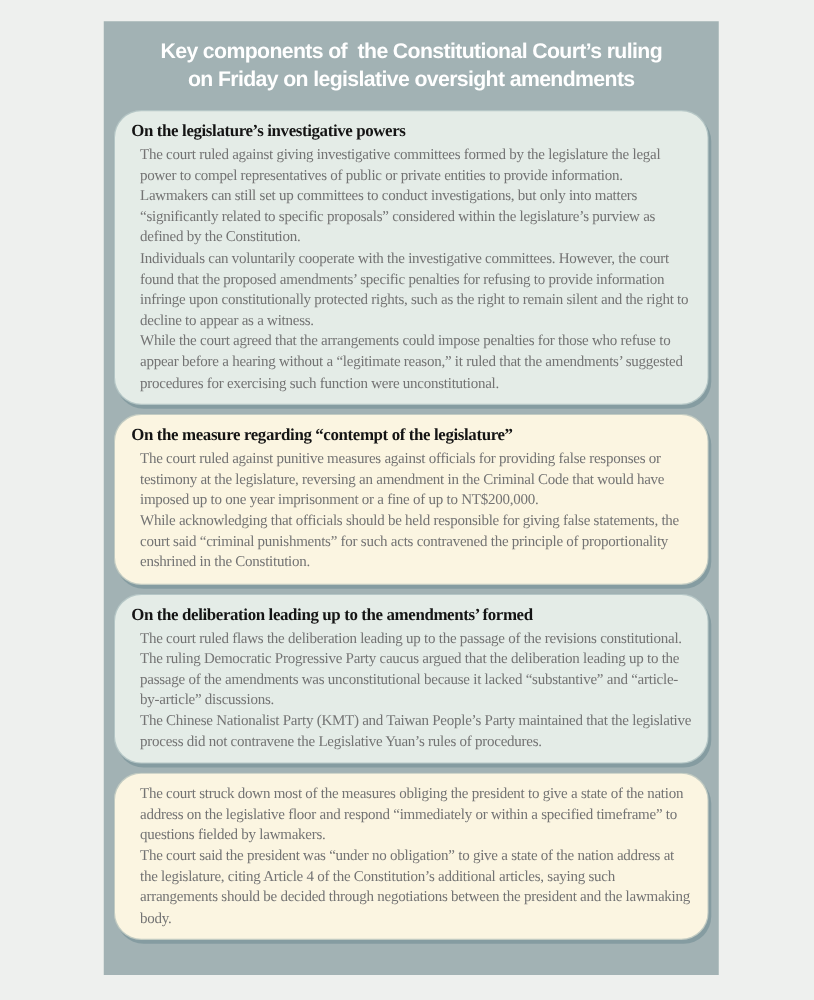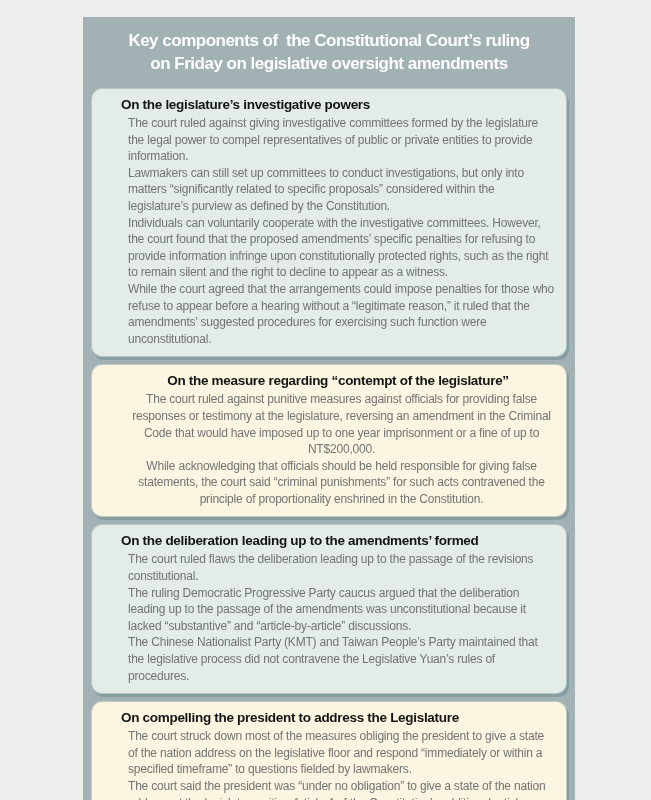--- a/index.html
+++ b/index.html
@@ -28,25 +28,26 @@
     color: #ffffff;
     font-weight: bold;
     font-size: 17px;
     line-height: 23px;
     letter-spacing: -0.5px;
     text-align: center;
     white-space: pre-wrap;
     padding: 12px 2px 13px 2px;
   }
   .section {
-    border-radius: 11px;
+    border-radius: 22px;
     border: 1px solid rgba(125, 152, 158, 0.45);
     box-shadow: 2px 3px 0 rgba(109, 139, 146, 0.55);
-    padding: 7px 11px 9px 29px;
+    padding: 7px 11px 9px 13px;
     margin-bottom: 7px;
+    font-family: Liberation Serif, serif;
   }
   .section:last-child { margin-bottom: 0; }
   .section.mint  { background: #e4ece7; }
   .section.cream { background: #fbf5e1; }
   .section-heading {
     margin: 0 0 2px 0;
     font-size: 13.5px;
     font-weight: bold;
     letter-spacing: -0.3px;
     line-height: 17px;
@@ -68,30 +69,29 @@
   <div class="card-title" style="color: rgb(255, 255, 255);">Key components of  the Constitutional Court’s ruling
 on Friday on legislative oversight amendments</div>
   <div id="sections">
       <div class="section mint" style="background: rgb(228, 236, 231);">
         <h3 class="section-heading">On the legislature’s investigative powers</h3>
         <p class="section-paragraph">The court ruled against giving investigative committees formed by the legislature the legal power to compel representatives of public or private entities to provide information.</p>
         <p class="section-paragraph">Lawmakers can still set up committees to conduct investigations, but only into matters “significantly related to specific proposals” considered within the legislature’s purview as defined by the Constitution.</p>
         <p class="section-paragraph">Individuals can voluntarily cooperate with the investigative committees. However, the court found that the proposed amendments’ specific penalties for refusing to provide information infringe upon constitutionally protected rights, such as the right to remain silent and the right to decline to appear as a witness.</p>
         <p class="section-paragraph">While the court agreed that the arrangements could impose penalties for those who refuse to appear before a hearing without a “legitimate reason,” it ruled that the amendments’ suggested procedures for exercising such function were unconstitutional.</p>
       </div>
-      <div class="section cream" style="background: rgb(251, 245, 225); text-align: center;">
+      <div class="section cream" style="background: rgb(251, 245, 225);">
         <h3 class="section-heading">On the measure regarding “contempt of the legislature”</h3>
         <p class="section-paragraph">The court ruled against punitive measures against officials for providing false responses or testimony at the legislature, reversing an amendment in the Criminal Code that would have imposed up to one year imprisonment or a fine of up to NT$200,000.</p>
         <p class="section-paragraph">While acknowledging that officials should be held responsible for giving false statements, the court said “criminal punishments” for such acts contravened the principle of proportionality enshrined in the Constitution.</p>
       </div>
       <div class="section mint" style="background: rgb(228, 236, 231);">
         <h3 class="section-heading">On the deliberation leading up to the amendments’ formed</h3>
         <p class="section-paragraph">The court ruled flaws the deliberation leading up to the passage of the revisions constitutional.</p>
         <p class="section-paragraph">The ruling Democratic Progressive Party caucus argued that the deliberation leading up to the passage of the amendments was unconstitutional because it lacked “substantive” and “article-by-article” discussions.</p>
         <p class="section-paragraph">The Chinese Nationalist Party (KMT) and Taiwan People’s Party maintained that the legislative process did not contravene the Legislative Yuan’s rules of procedures.</p>
       </div>
       <div class="section cream" style="background: rgb(251, 245, 225);">
-        <h3 class="section-heading">On compelling the president to address the Legislature</h3>
         <p class="section-paragraph">The court struck down most of the measures obliging the president to give a state of the nation address on the legislative floor and respond “immediately or within a specified timeframe” to questions fielded by lawmakers.</p>
         <p class="section-paragraph">The court said the president was “under no obligation” to give a state of the nation address at the legislature, citing Article 4 of the Constitution’s additional articles, saying such arrangements should be decided through negotiations between the president and the lawmaking body.</p>
       </div>
     </div>
 </div>
 
 </body></html>

